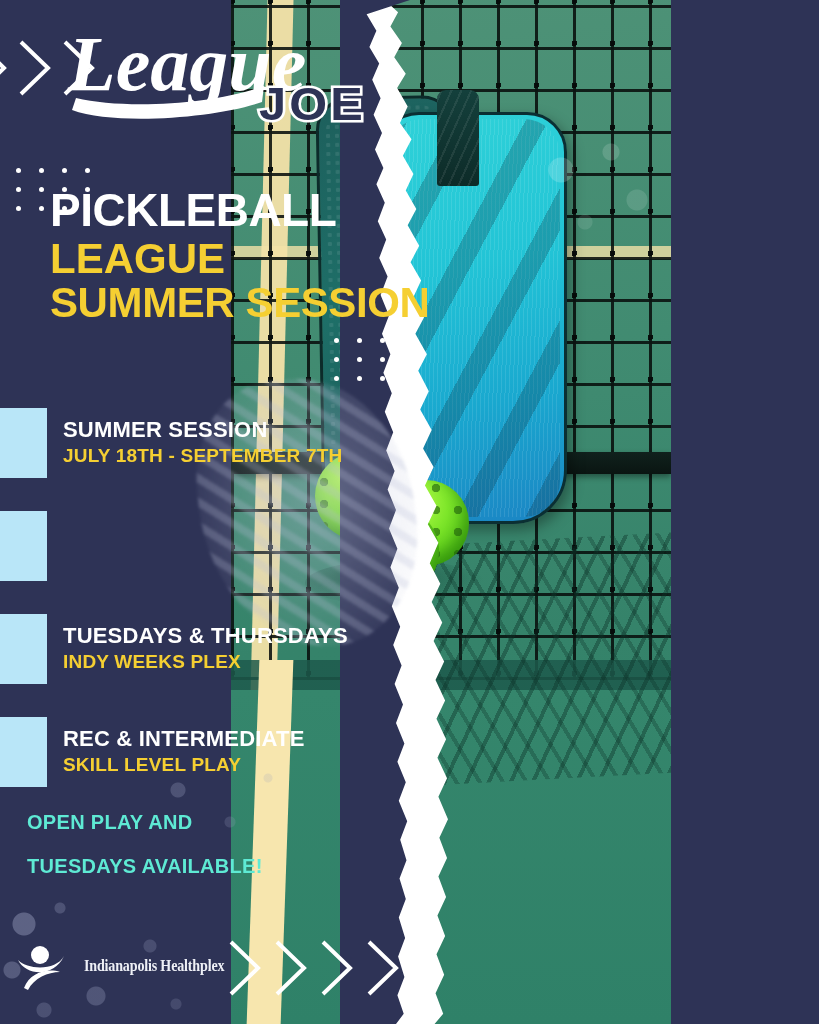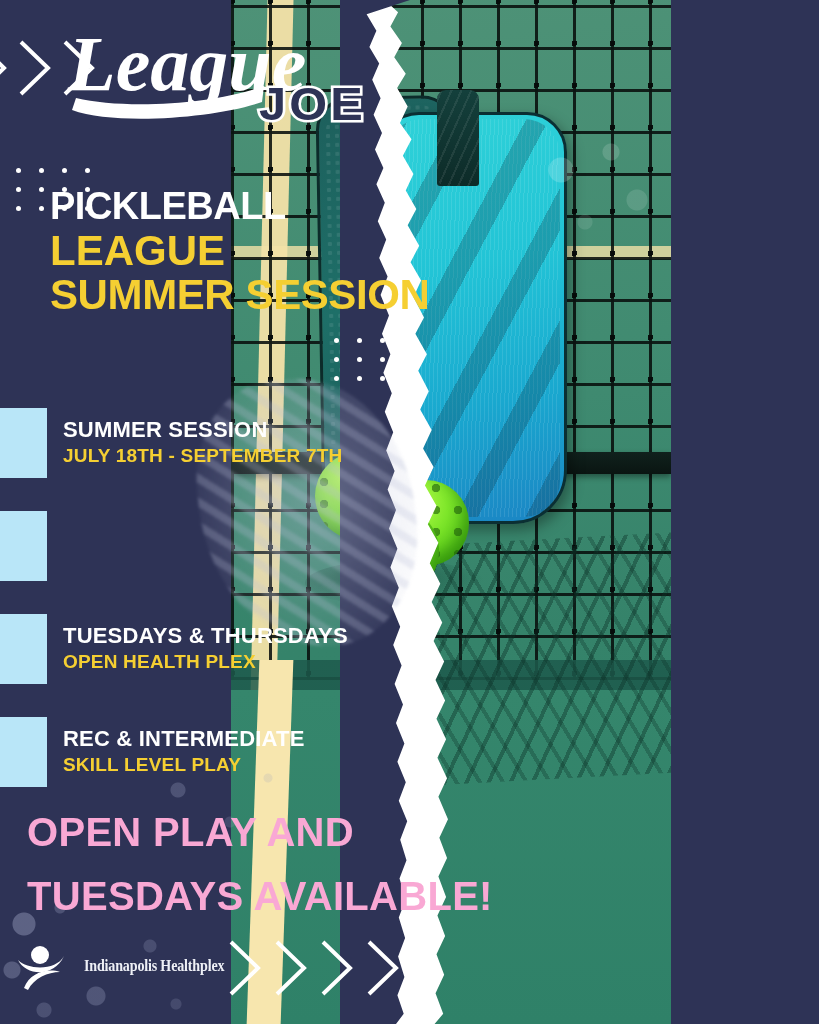--- a/index.html
+++ b/index.html
@@ -224,21 +224,21 @@
   #dots-b{ left:334px; top:338px; }
   .dots .dot{
     width:5px; height:5px; border-radius:50%; background:#ffffff;
     display:block;
   }
   .dots .row{ display:flex; gap:18px; margin-bottom:14px; }
 
   
   .titles{ position:absolute; left:50px; top:188px; width:370px; }
   .t-pickleball{
-    font-size:38px; font-weight:bold; color:#ffffff; letter-spacing:-0.5px;
+    font-size:46px; font-weight:bold; color:#ffffff; letter-spacing:-0.5px;
     line-height:0.98; white-space:nowrap;
   }
   .t-league{
     font-size:42px; font-weight:bold; color:#f5cf32; letter-spacing:0px;
     line-height:1.05; margin-top:4px;
   }
   .t-summer{
     font-size:42px; font-weight:bold; color:#f5cf32; letter-spacing:-0.4px;
     line-height:1.05; white-space:nowrap;
   }
@@ -256,21 +256,21 @@
     line-height:1.2; white-space:nowrap;
   }
   .info-sub{
     font-size:19px; font-weight:bold; color:#f5cf32; letter-spacing:0.2px;
     line-height:1.35; white-space:nowrap;
   }
 
   
   .openplay{ position:absolute; left:27px; top:812px; width:380px; }
   .openplay div{
-    font-size:40px; font-weight:bold; color:#f9a8d4; letter-spacing:0.3px;
+    font-size:20px; font-weight:bold; color:#5eead4; letter-spacing:0.3px;
     line-height:1.0; margin-bottom:24px; white-space:nowrap;
   }
 
   
   .footer-logo{ position:absolute; left:14px; top:938px; display:flex; align-items:center; gap:14px;}
   .fl-mark{ width:56px; height:56px; position:relative; flex:0 0 56px; }
   .fl-text{
     font-family:"Liberation Serif", serif; font-weight:bold;
     font-size:16px; color:#eef0f6; letter-spacing:-0.2px; white-space:nowrap;
     transform:scaleX(.88); transform-origin:left center;
@@ -417,21 +417,21 @@
       </div>
       <div class="info-item">
         <div class="bullet"></div>
         <div class="info-text">
         </div>
       </div>
       <div class="info-item">
         <div class="bullet"></div>
         <div class="info-text">
           <div class="info-main">TUESDAYS &amp; THURSDAYS</div>
-          <div class="info-sub">OPEN HEALTH PLEX</div>
+          <div class="info-sub">INDY WEEKS PLEX</div>
         </div>
       </div>
       <div class="info-item">
         <div class="bullet"></div>
         <div class="info-text">
           <div class="info-main">REC &amp; INTERMEDIATE</div>
           <div class="info-sub">SKILL LEVEL PLAY</div>
         </div>
       </div>
     </div>

